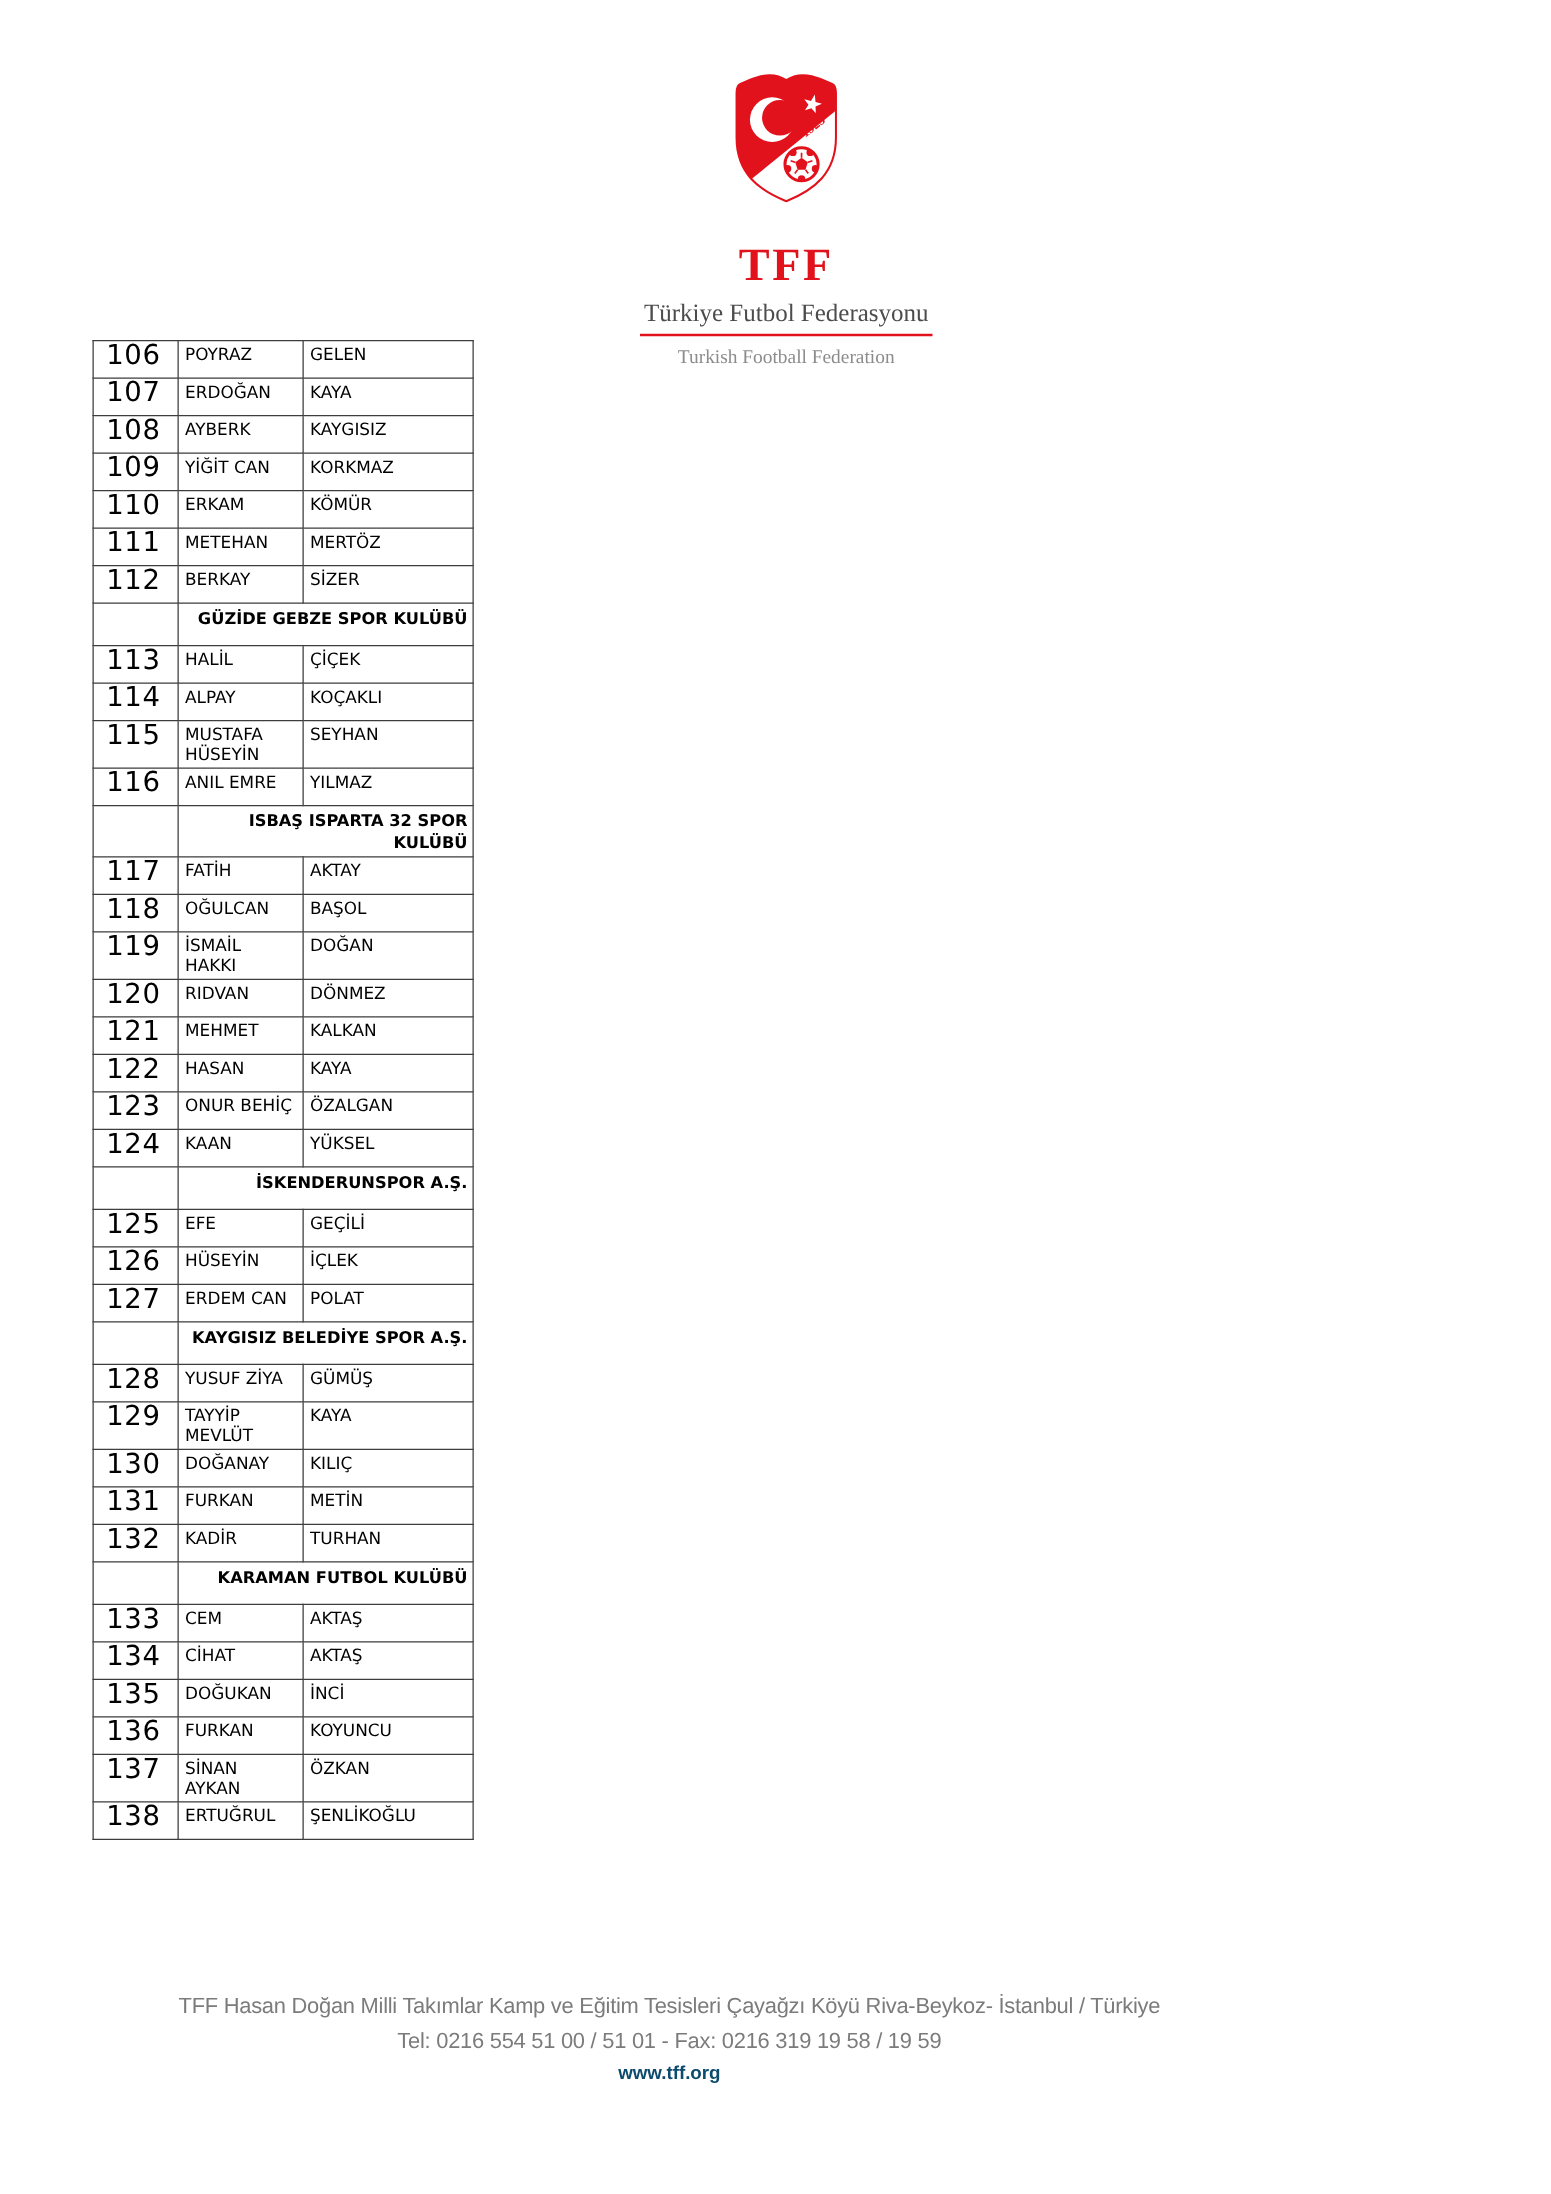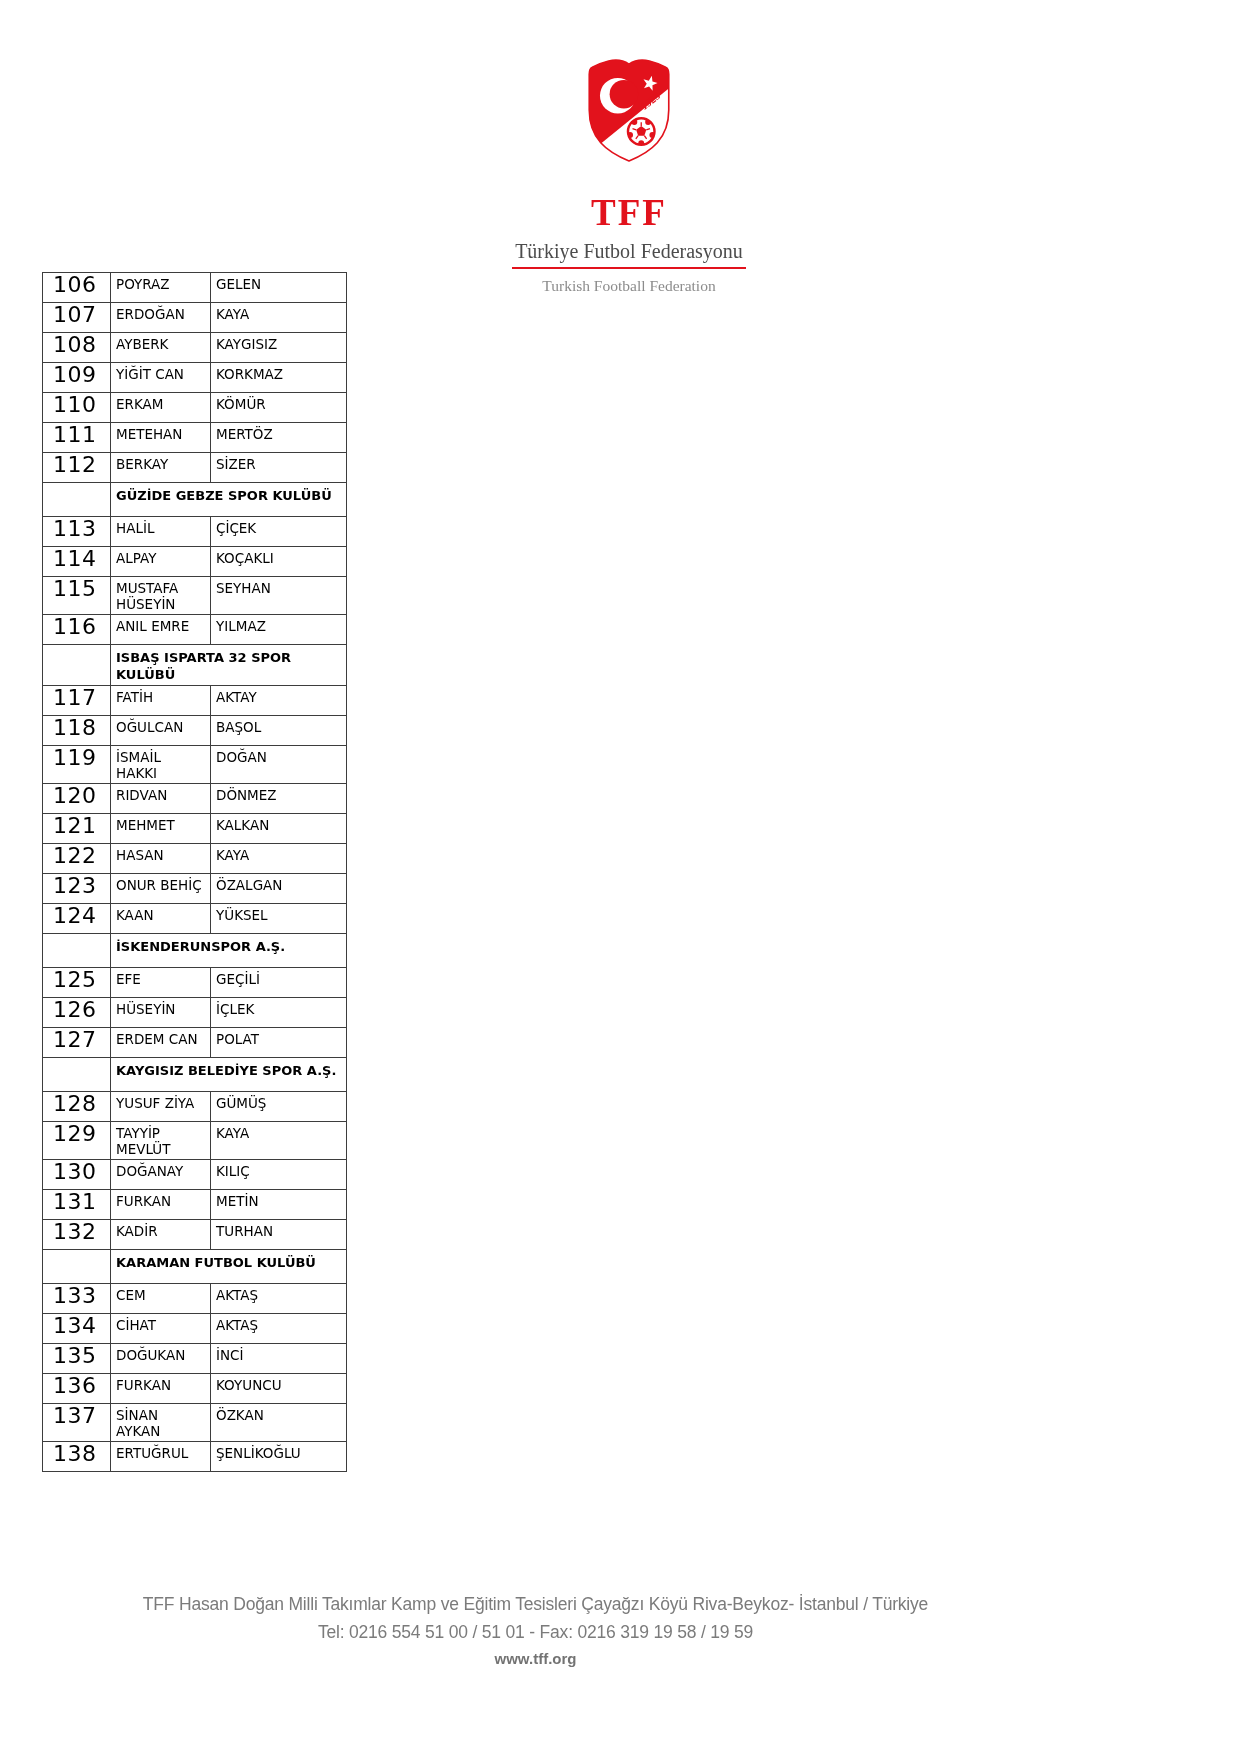--- a/index.html
+++ b/index.html
@@ -47,21 +47,21 @@
     font-family: "Liberation Serif", "DejaVu Serif", serif;
     font-weight: normal;
     font-size: 15.5px;
     color: #8c8c8c;
     line-height: 1;
   }
 
   
   table.roster {
     position: absolute;
-    left: 42px; top: 272px;
+    left: 74px; top: 272px;
     width: 304px;
     border-collapse: collapse;
     table-layout: fixed;
   }
   table.roster td {
     border: 1.5px solid #3d3d3d;
     vertical-align: top;
     overflow: hidden;
   }
   td.no {
@@ -79,41 +79,42 @@
     line-height: 16px;
     padding: 3px 4px 2px 5px;
   }
   tr.player td { height: 30px; }
   td.club {
     font-weight: bold;
     font-size: 13px;
     line-height: 17px;
     padding: 4px 4px 2px 5px;
     height: 34px;
+    text-align: right;
   }
 
   
   .footer {
     position: absolute;
     left: 0; top: 1590px;
     width: 1071px;
     text-align: center;
     font-family: "Liberation Sans", "DejaVu Sans", sans-serif;
   }
   .footer .addr, .footer .tel {
     font-size: 17.5px;
     line-height: 28px;
     color: #7b7b7b;
     letter-spacing: -0.2px;
   }
   .footer .site {
     margin-top: 4px;
     font-size: 15px;
     font-weight: bold;
-    color: #737373;
+    color: #0c4a6e;
   }
 </style>
 </head>
 <body>
 
 <div class="logo">
   <svg class="crest" width="82" height="105" viewBox="0 0 80 103">
     <defs>
       <clipPath id="shieldClip">
         <path d="M40,7 C46,3 52,2 60,4 C66,5.5 72,8 76,10 C78.5,11 79,13 79,17 L79,52 C79,80 62,93 40,102 C18,93 1,80 1,52 L1,17 C1,13 1.5,11 4,10 C8,8 14,5.5 20,4 C28,2 34,3 40,7 Z"></path>

